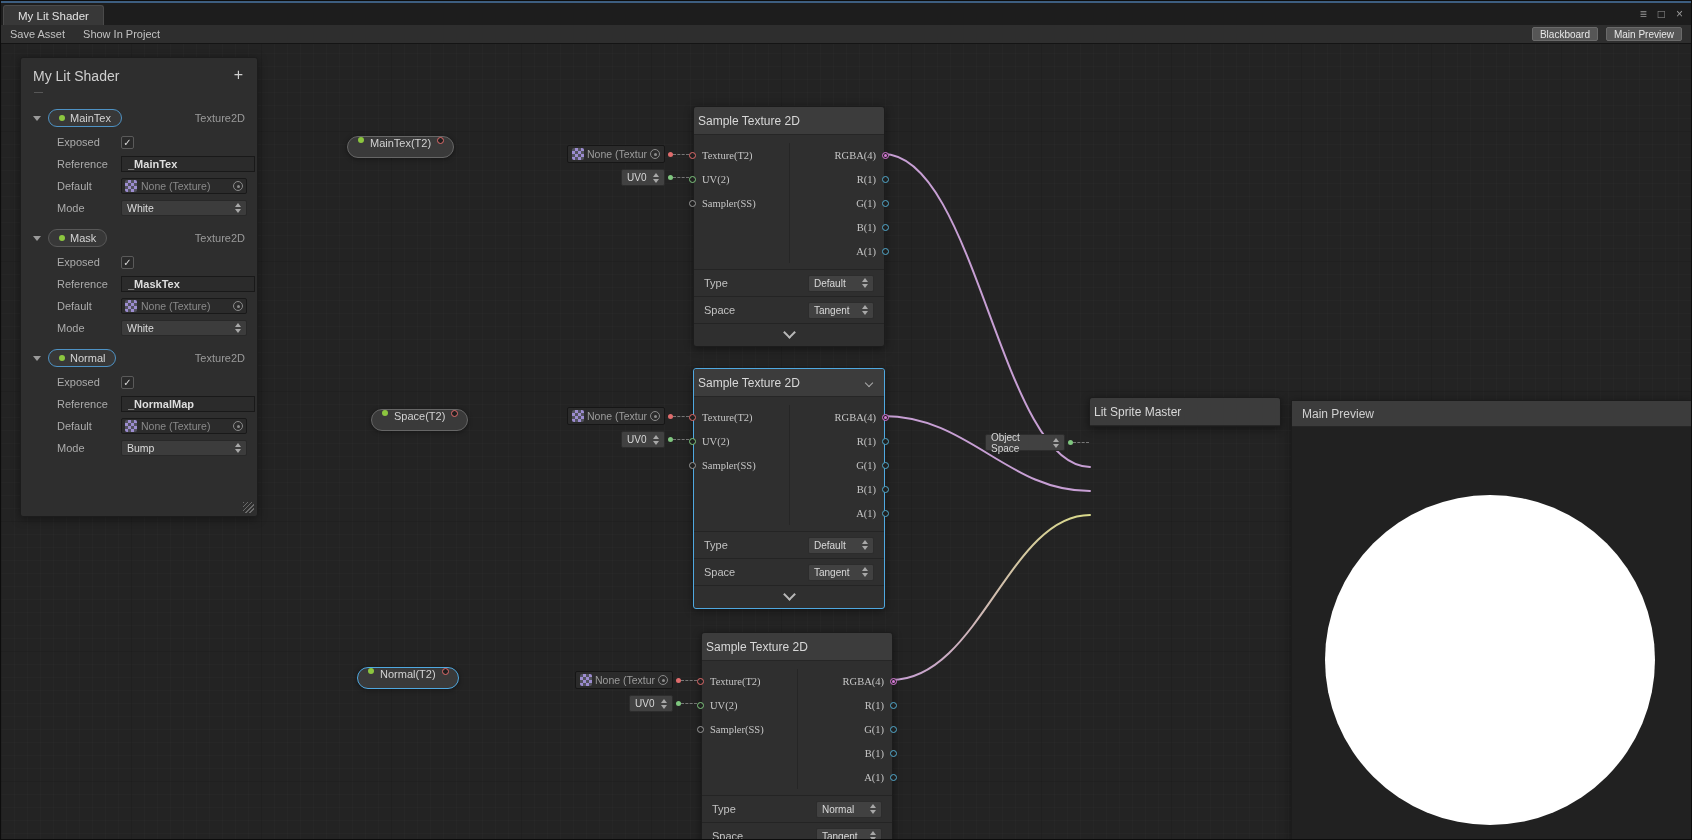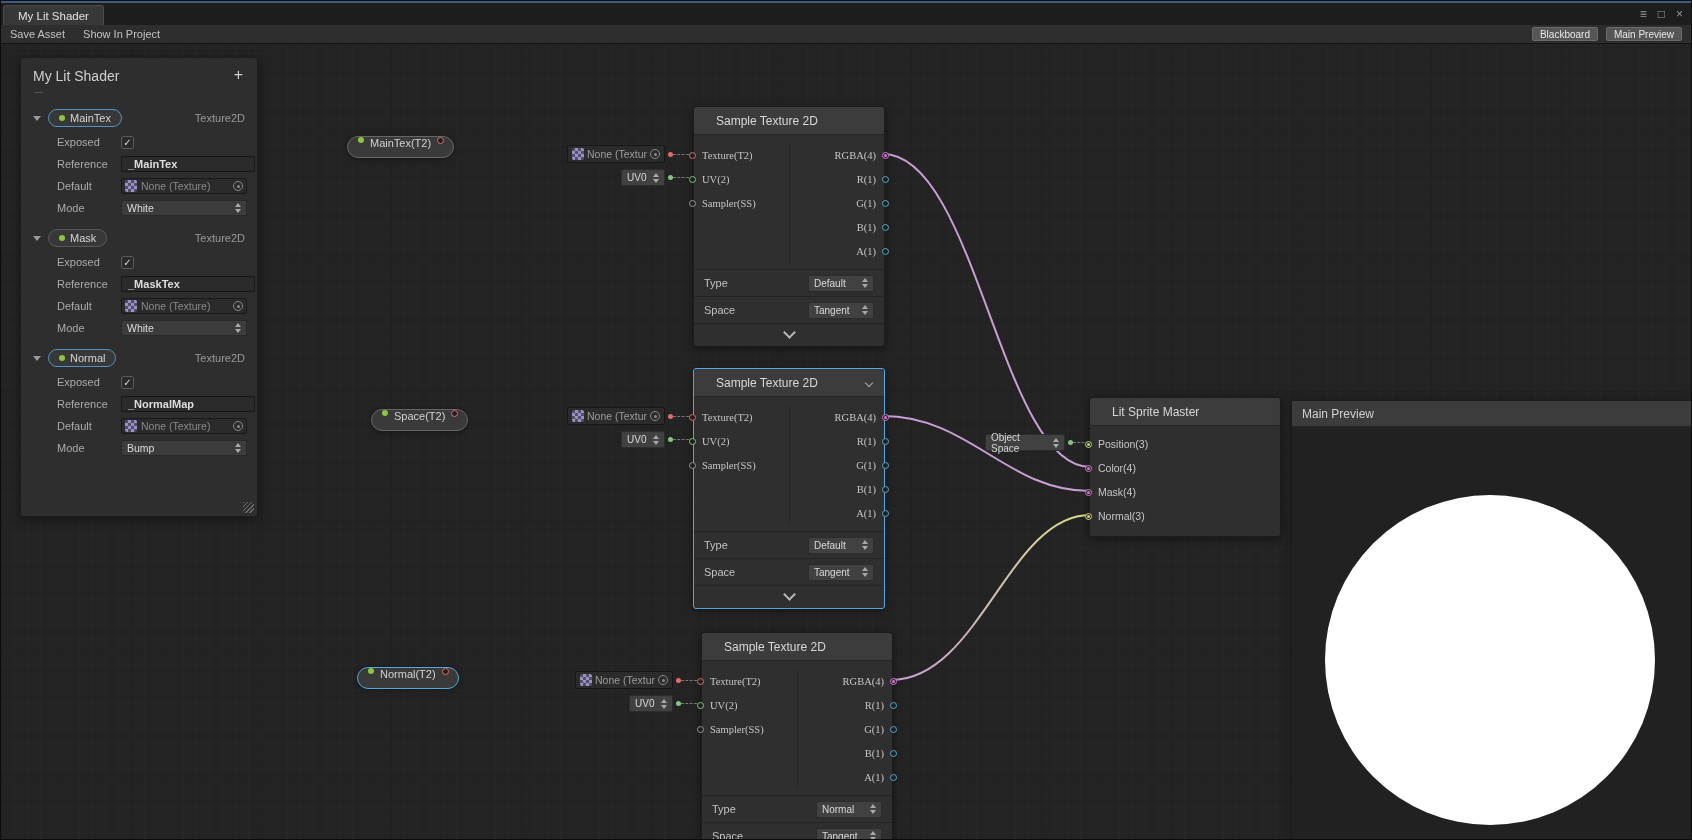--- a/index.html
+++ b/index.html
@@ -69,21 +69,21 @@
   
   .node {
     position:absolute; width:192px; z-index:2;
     background:#2F2F2F; border:1px solid #1C1C1C; border-radius:3px;
     box-shadow:0 2px 8px rgba(0,0,0,.45);
   }
   .node.sel { border-color:#4FA8E0; }
   .node-header {
     height:28px; background:#3C3C3C; border-bottom:1px solid #262626;
     border-radius:3px 3px 0 0; display:flex; align-items:center; justify-content:space-between;
-    padding-left:22px; font-size:12px; color:#D8D8D8;
+    padding-left:4px; font-size:12px; color:#D8D8D8;
   }
   .hdr-chev { width:6px; height:6px; border-right:1.5px solid #AAA; border-bottom:1.5px solid #AAA;
     transform:rotate(45deg); margin-right:12px; }
   .ports { display:flex; padding:8px 0 6px 0; }
   .col { width:50%; display:flex; flex-direction:column;font-family:Liberation Serif, serif; }
   .col.out { border-left:1px solid #262626; }
   .prow { height:24px; display:flex; align-items:center; gap:6px; font-size:10.5px; color:#C6C6C6; }
   .col.in .prow { padding-left:0; }
   .col.in .port { margin-left:-5px; }
   .col.out .prow { justify-content:flex-end; }
@@ -460,38 +460,20 @@
             <span class="dd-arr"></span>
           </span>
         </div>
     </div>
   </div>
 
   <div class="node master" style="left:1088px;top:396px">
     <div class="node-header">
       <span>Lit Sprite Master</span>
     </div>
-    <div class="ports-single">
-      <div class="prow">
-          <span class="port c-pos connected" style="margin-left:-5px"></span>
-          <span>Position(3)</span>
-        </div>
-      <div class="prow">
-          <span class="port c-v4 connected" style="margin-left:-5px"></span>
-          <span>Color(4)</span>
-        </div>
-      <div class="prow">
-          <span class="port c-v4 connected" style="margin-left:-5px"></span>
-          <span>Mask(4)</span>
-        </div>
-      <div class="prow">
-          <span class="port c-v3 connected" style="margin-left:-5px"></span>
-          <span>Normal(3)</span>
-        </div>
-    </div>
   </div>
 
   <aside class="blackboard">
     <div class="bb-title-row">
       <span class="bb-title">My Lit Shader</span>
       <span class="bb-plus">+</span>
     </div>
     <div class="bb-sub">—</div>
 
     <div class="bb-group">

